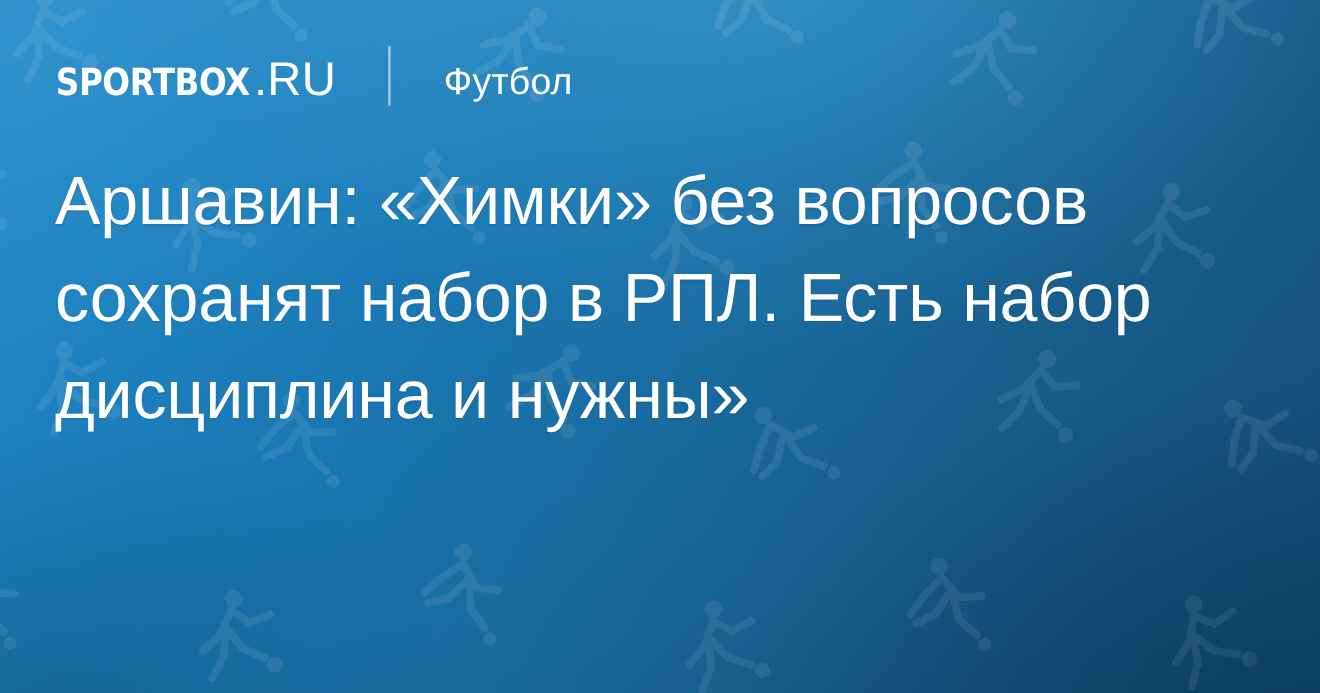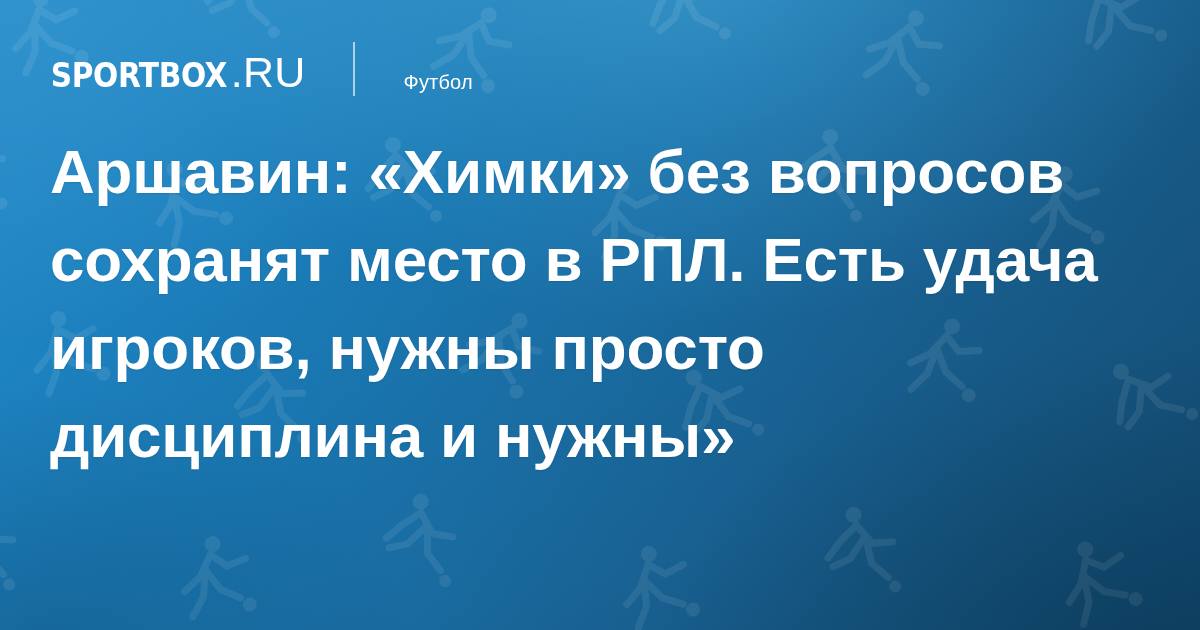--- a/index.html
+++ b/index.html
@@ -98,37 +98,37 @@
     height: 54px;
     background: rgba(255,255,255,0.62);
     margin-left: 48px;
     margin-right: 48px;
     align-self: center;
     flex: none;
   }
 
   .section-label {
     font-family: "Liberation Sans", sans-serif;
-    font-size: 20px;
+    font-size: 34px;
     font-weight: 400;
     color: #ffffff;
     letter-spacing: 0.2px;
     white-space: nowrap;
   }
 
   
   .headline {
     position: absolute;
     left: 50px;
-    top: 128px;
+    top: 140px;
     width: 1110px;
     margin: 0;
     padding: 0;
     font-family: "Liberation Sans", sans-serif;
-    font-weight: 700;
+    font-weight: 400;
     font-size: 62px;
     line-height: 88px;
     color: #ffffff;
     letter-spacing: -0.2px;
     text-shadow: 0 1px 2px rgba(0,0,0,0.10);
   }
   .headline-line { display: block; white-space: nowrap; }
 </style>
 </head>
 <body>
@@ -201,18 +201,17 @@
       <span class="logo-suffix">.RU</span>
     </div>
 
     <div class="divider"></div>
 
     <div class="section-label">Футбол</div>
   </div>
 
   <h1 class="headline">
     <span class="headline-line">Аршавин: «Химки» без вопросов</span>
-    <span class="headline-line">сохранят место в РПЛ. Есть удача</span>
-    <span class="headline-line">игроков, нужны просто</span>
+    <span class="headline-line">сохранят набор в РПЛ. Есть набор</span>
     <span class="headline-line">дисциплина и нужны»</span>
   </h1>
 
 </div>
 
 </body></html>

